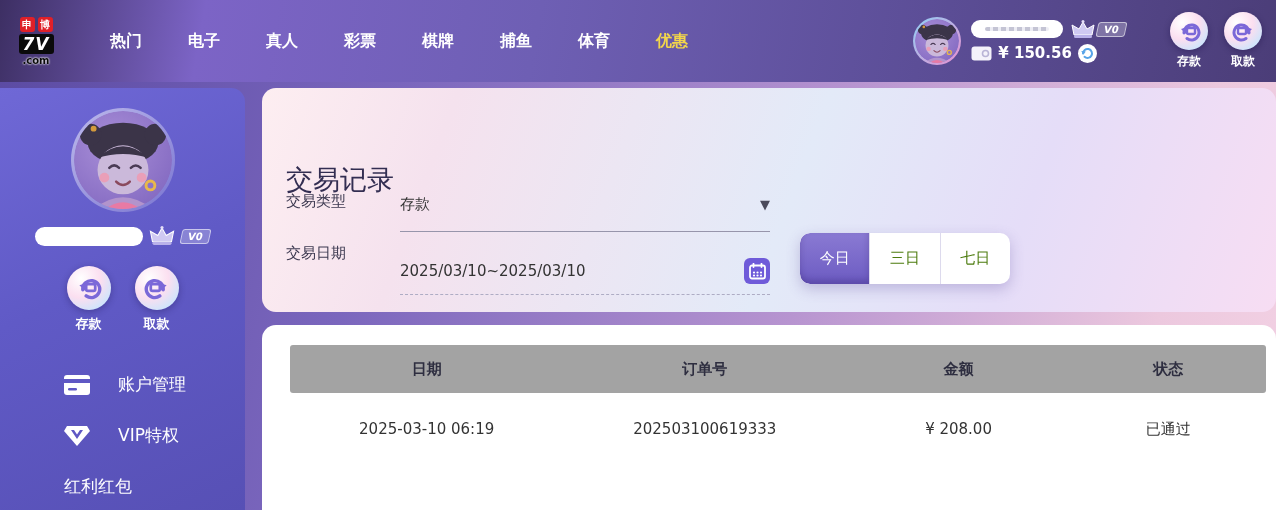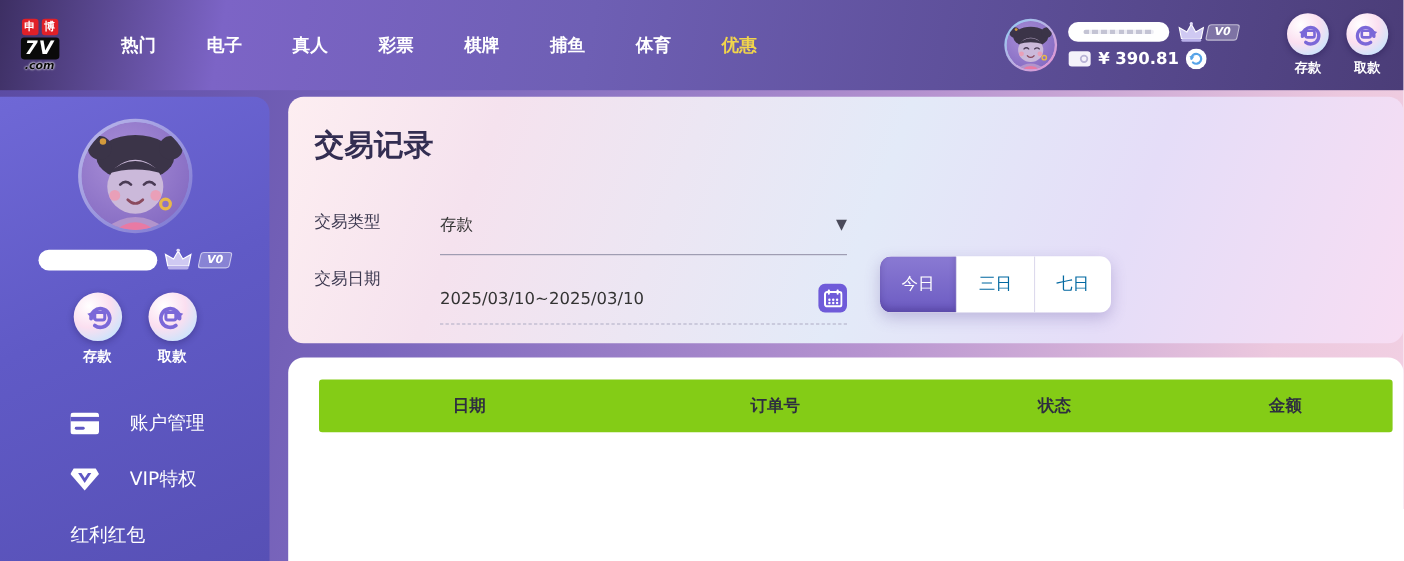--- a/index.html
+++ b/index.html
@@ -13,21 +13,21 @@
   
   .navbar {
     position:absolute; top:0; left:0; right:0; height:82px;
     background:linear-gradient(100deg,#3d2f63 0%,#7c64c6 16%,#6e5fb4 42%,#5c4e97 72%,#4b3d78 100%);
     display:flex; align-items:center; z-index:5;
   }
   .logo { margin-left:9px; width:54px; display:flex; flex-direction:column; align-items:center; gap:2px; }
   .logo-badges { display:flex; gap:3px; }
   .logo-badge { width:15px; height:15px; background:#e02028; border-radius:3px; color:#fff; font-size:10px; line-height:15px; text-align:center; font-weight:bold; }
   .logo-main { background:#0a0a0a; color:#fff; font-weight:800; font-style:italic; font-size:17px; line-height:20px; padding:0 4px; border-radius:3px; letter-spacing:1px; }
-  .logo-suffix { color:#0a0a0a; font-weight:800; font-size:10px; line-height:10px; text-shadow:0 0 2px #fff,0 0 2px #fff;font-style:italic; }
+  .logo-suffix { color:#0a0a0a; font-weight:800; font-size:10px; line-height:10px; text-shadow:0 0 2px #fff,0 0 2px #fff; }
   .nav-items { display:flex; margin-left:24px; }
   .nav-item { color:#fff; font-size:16px; font-weight:700; padding:10px 15px; margin:0 8px; cursor:pointer; white-space:nowrap; }
   .nav-item.active { color:#f2d54b; }
   .nav-right { position:absolute; right:0; top:0; height:82px; display:flex; align-items:center; }
   .avatar-ring { width:48px; height:48px; border-radius:50%; padding:2px;
     background:linear-gradient(135deg,#8fd0f5,#e98fd0); }
   .avatar-ring svg { display:block; border-radius:50%; }
   .user-info { display:flex; flex-direction:column; gap:5px; margin-left:10px; }
   .user-row1 { display:flex; align-items:center; gap:8px; }
   .name-pill { width:92px; height:18px; background:#fff; border-radius:9px; position:relative; overflow:hidden; }
@@ -66,43 +66,43 @@
   .side-menu { margin-top:26px; }
   .menu-item { display:flex; align-items:center; gap:28px; padding:14px 0 14px 64px; font-size:17px; cursor:pointer; }
 
   
   .main { position:absolute; left:262px; top:88px; right:0; bottom:0; z-index:3; }
   .panel-filter {
     position:absolute; top:0; left:0; right:0; height:224px; border-radius:14px; padding:0 24px;
     background:linear-gradient(110deg,#fdeef1 0%,#f5e2ee 18%,#e3eaf8 52%,#e5ddf8 74%,#f7ddf3 100%);
   }
   .title-row { padding-top:26px; display:flex; align-items:baseline; gap:8px; }
-  .page-title { font-size:27px; font-weight:700; color:#332e52; }
+  .page-title { font-size:27px; font-weight:400; color:#332e52;margin-top:48px; }
   .page-subtitle { font-size:14px; color:#54506e; }
   .form-label { position:absolute; left:24px; font-size:15px; color:#3c3950; }
   .lbl-type { top:104px; }
   .lbl-date { top:156px; }
   .field { position:absolute; left:138px; width:370px; display:flex; align-items:center; }
   .field-type { top:90px; height:54px; border-bottom:1px solid #97師5ab; border-bottom:1px solid #9795ab; }
   .field-type .field-value { flex:1; font-size:15px; color:#333; }
   .dd-arrow { font-size:13px; color:#4a4a5a; }
   .field-date { top:160px; height:47px; border-bottom:1px dashed #aeacc4; }
   .field-date .field-value { flex:1; font-size:15px; color:#333; }
   .cal-btn { width:26px; height:26px; border-radius:6px; background:#6f5bd9; display:flex; align-items:center; justify-content:center; cursor:pointer; }
   .tabs { position:absolute; left:538px; top:145px; width:210px; height:51px; background:#fff; border-radius:10px;
     box-shadow:0 5px 14px rgba(96,78,160,.30); display:flex; overflow:hidden; }
-  .tab { flex:1; display:flex; align-items:center; justify-content:center; font-size:15px; color:#0369a1;
+  .tab { flex:1; display:flex; align-items:center; justify-content:center; font-size:15px; color:#4d7c0f;
     border-right:1px solid #dddaed; cursor:pointer; }
   .tab:last-child { border-right:none; }
   .tab.active { background:linear-gradient(180deg,#8a7ad3 0%,#6c5bc2 100%); color:#fff; border-radius:10px 0 0 10px;
     box-shadow:inset 0 -4px 6px rgba(40,20,90,.25); }
   .panel-table { position:absolute; top:237px; left:0; right:0; bottom:0; background:#fff; border-radius:14px 14px 0 0; }
   .tbl { margin:20px 10px 0 28px; }
   .thead, .trow { display:grid; grid-template-columns:28% 29% 23% 20%; text-align:center; align-items:center; }
-  .thead { background:#84cc16; border-radius:3px; height:48px; font-size:15px; color:#2e2e40; font-weight:600; }
+  .thead { background:#a3a3a3; border-radius:3px; height:48px; font-size:15px; color:#2e2e40; font-weight:600; }
   .trow { height:72px; font-size:15px; color:#333; }
 
   .icon { display:inline-flex; }
 </style>
 </head>
 <body>
 
 <svg width="0" height="0" style="position:absolute">
   <defs>
     <radialGradient id="avbg" cx="40%" cy="35%" r="80%">
@@ -176,21 +176,21 @@
           <span class="v0-badge">V0</span>
         </div>
       </div>
       <div class="user-row2">
         <span class="icon">
           <svg width="21" height="15" viewBox="0 0 21 15">
               <rect x="0.5" y="0.5" width="20" height="14" rx="3" fill="#f4f2fa"></rect>
               <circle cx="14.5" cy="7.5" r="3" fill="none" stroke="#b9b4d6" stroke-width="1.6"></circle>
             </svg>
         </span>
-        <span>¥ 390.81</span>
+        <span>¥ 150.56</span>
         <span class="icon">
           <svg width="19" height="19" viewBox="0 0 19 19">
               <circle cx="9.5" cy="9.5" r="9.5" fill="#fff"></circle>
               <path d="M5,9.5 a4.5,4.5 0 1 1 1.5,3.3" fill="none" stroke="#57a4e8" stroke-width="2" stroke-linecap="round"></path>
               <path d="M3.2,7 L5.6,10.4 L7.8,7.4 Z" fill="#57a4e8"></path>
             </svg>
         </span>
       </div>
     </div>
     <div class="quick-actions">
@@ -310,18 +310,24 @@
       <div class="tab">三日</div>
       <div class="tab">七日</div>
     </div>
   </section>
 
   <section class="panel-table">
     <div class="tbl">
       <div class="thead">
         <div>日期</div>
         <div>订单号</div>
+        <div>金额</div>
         <div>状态</div>
-        <div>金额</div>
+      </div>
+      <div class="trow">
+        <div>2025-03-10 06:19</div>
+        <div>202503100619333</div>
+        <div>¥ 208.00</div>
+        <div>已通过</div>
       </div>
     </div>
   </section>
 </main>
 
 </body></html>

